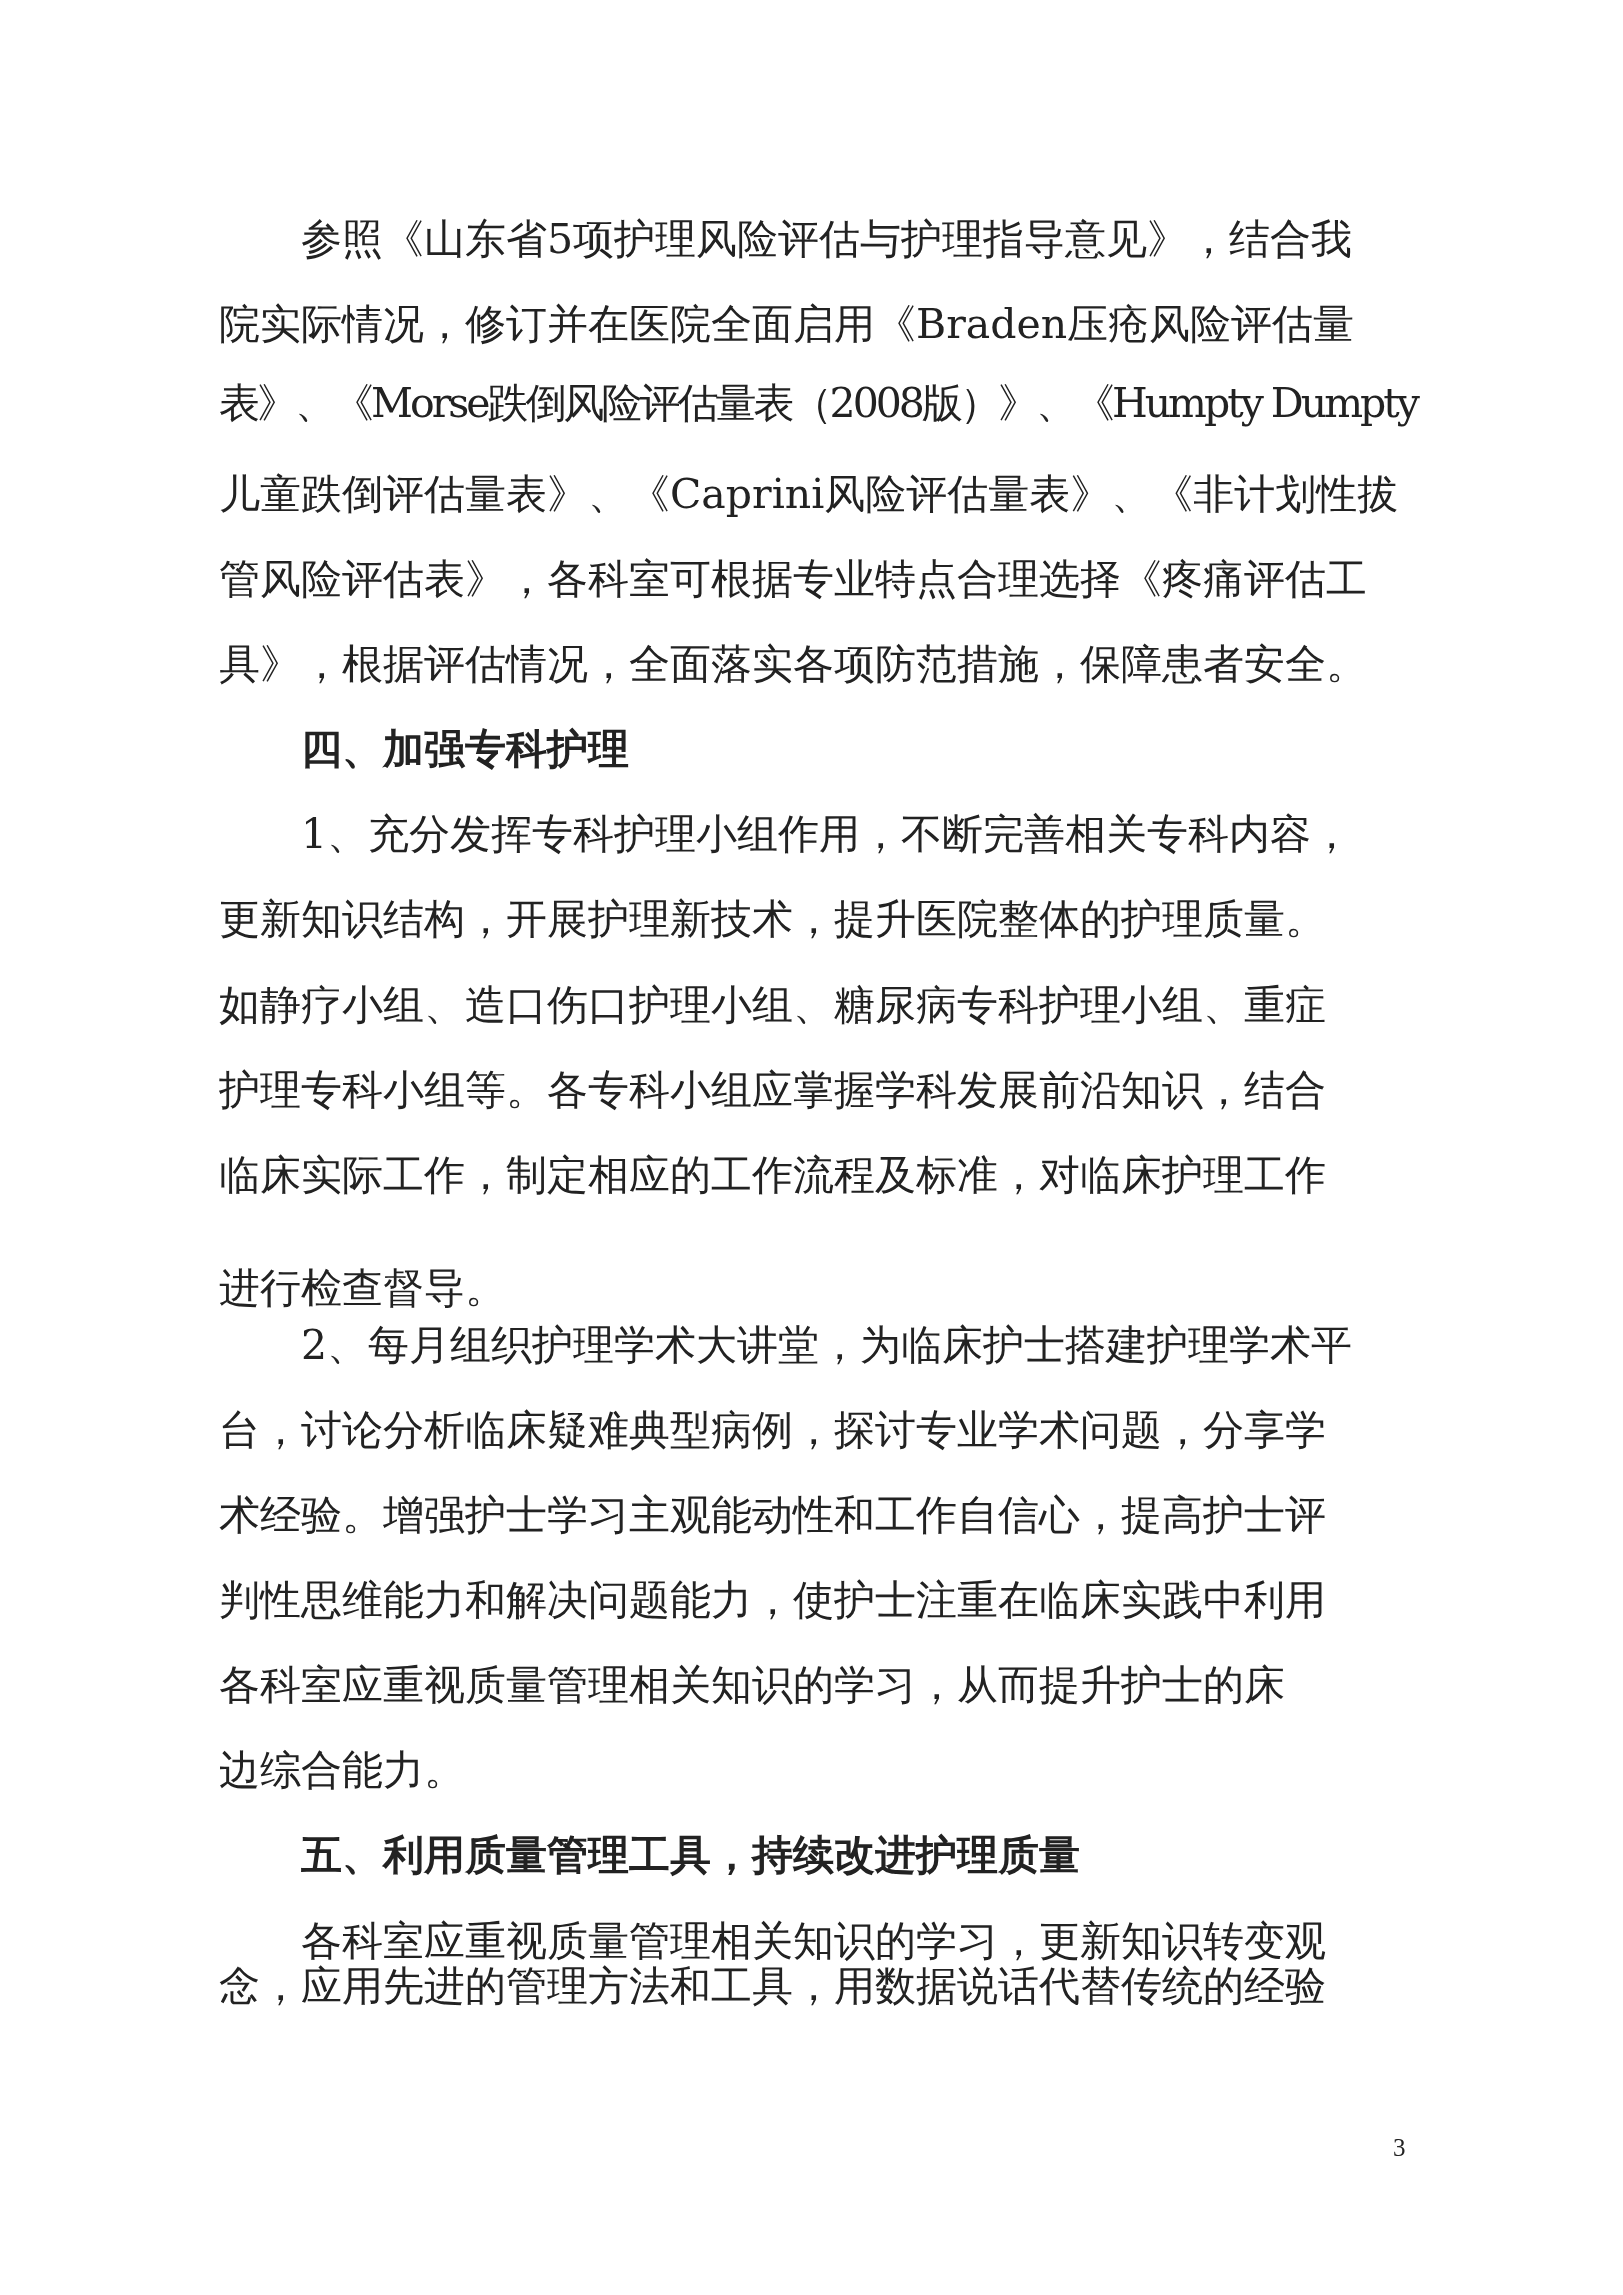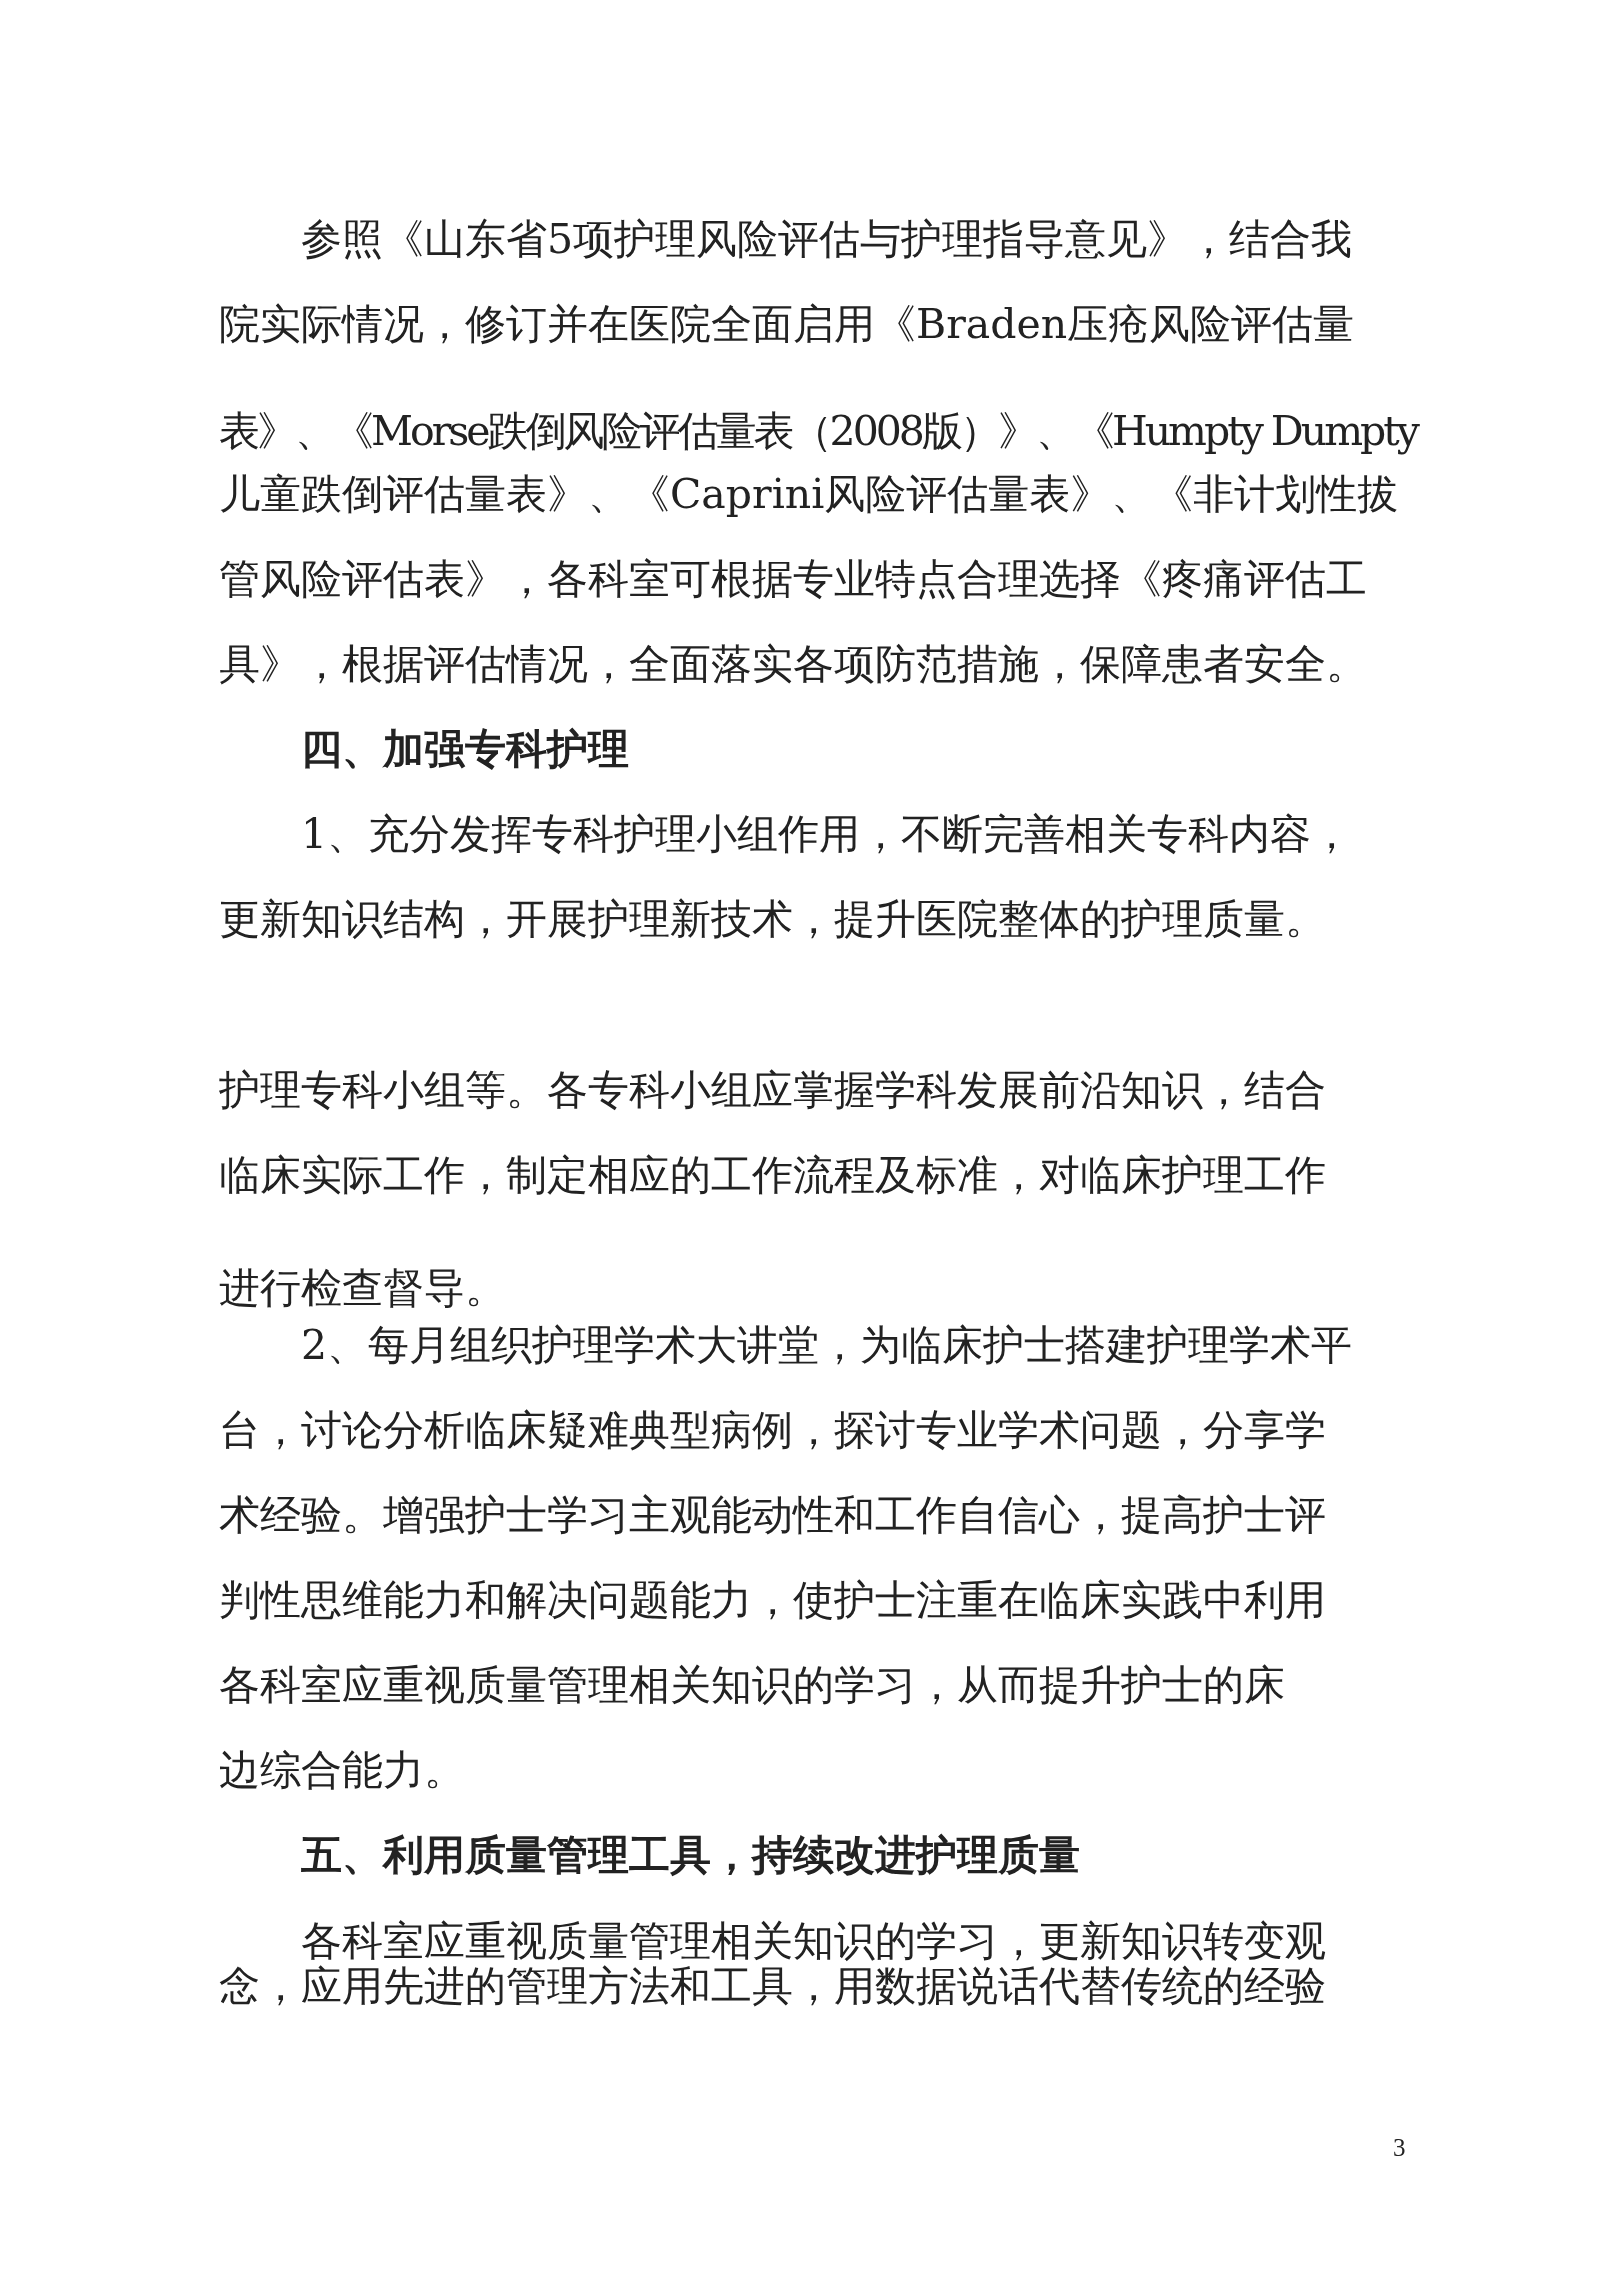--- a/index.html
+++ b/index.html
@@ -55,29 +55,30 @@
       font-family: "Liberation Serif", "DejaVu Serif", serif;
       color: #222222;
     }
   </style>
 </head>
 <body>
 
 <div class="page">
   <div class="line indent" style="top: 213px; letter-spacing: 0px; text-align: center; text-align-last: left;">参照《山东省5项护理风险评估与护理指导意见》，结合我</div>
   <div class="line" style="top: 298px; letter-spacing: 0px; text-align: left; text-align-last: left;">院实际情况，修订并在医院全面启用《Braden压疮风险评估量</div>
-  <div class="line" style="top: 405px; letter-spacing: -3px; text-align: left; text-align-last: left;">表》、《Morse跌倒风险评估量表（2008版）》、《Humpty Dumpty</div>
+  <div class="line" style="top: 377px; letter-spacing: -3px; text-align: left; text-align-last: left;">表》、《Morse跌倒风险评估量表（2008版）》、《Humpty Dumpty</div>
   <div class="line" style="top: 468px; letter-spacing: 0px; text-align: left; text-align-last: left;">儿童跌倒评估量表》、《Caprini风险评估量表》、《非计划性拔</div>
   <div class="line" style="top: 553px; letter-spacing: 0px; text-align: left; text-align-last: left;">管风险评估表》，各科室可根据专业特点合理选择《疼痛评估工</div>
   <div class="line" style="top: 638px; letter-spacing: 0px; text-align: left; text-align-last: left;">具》，根据评估情况，全面落实各项防范措施，保障患者安全。</div>
 
   <div class="line indent heading" style="top:723px;">四、加强专科护理</div>
 
   <div class="line indent" style="top: 808px; letter-spacing: 0px; text-align: left; text-align-last: left;">1、充分发挥专科护理小组作用，不断完善相关专科内容，</div>
   <div class="line" style="top: 893px; letter-spacing: 0px; text-align: center; text-align-last: left;">更新知识结构，开展护理新技术，提升医院整体的护理质量。</div>
+  <div class="line" style="top: 979px; letter-spacing: 0px; text-align: left; text-align-last: left;">如静疗小组、造口伤口护理小组、糖尿病专科护理小组、重症</div>
   <div class="line" style="top: 1064px; letter-spacing: 0px; text-align: center; text-align-last: left;">护理专科小组等。各专科小组应掌握学科发展前沿知识，结合</div>
   <div class="line" style="top: 1149px; letter-spacing: 0px; text-align: left; text-align-last: left;">临床实际工作，制定相应的工作流程及标准，对临床护理工作</div>
   <div class="line last" style="top:1234px;margin-top:28px;">进行检查督导。</div>
 
   <div class="line indent" style="top: 1319px; letter-spacing: 0px; text-align: left; text-align-last: left;">2、每月组织护理学术大讲堂，为临床护士搭建护理学术平</div>
   <div class="line" style="top: 1404px; letter-spacing: 0px; text-align: left; text-align-last: left;">台，讨论分析临床疑难典型病例，探讨专业学术问题，分享学</div>
   <div class="line" style="top: 1489px; letter-spacing: 0px; text-align: left; text-align-last: left;">术经验。增强护士学习主观能动性和工作自信心，提高护士评</div>
   <div class="line" style="top: 1574px; letter-spacing: 0px; text-align: left; text-align-last: left;">判性思维能力和解决问题能力，使护士注重在临床实践中利用</div>
   <div class="line" style="top: 1659px; letter-spacing: 0px; text-align: left; text-align-last: left;">各科室应重视质量管理相关知识的学习，从而提升护士的床</div>
   <div class="line last" style="top:1744px;">边综合能力。</div>

